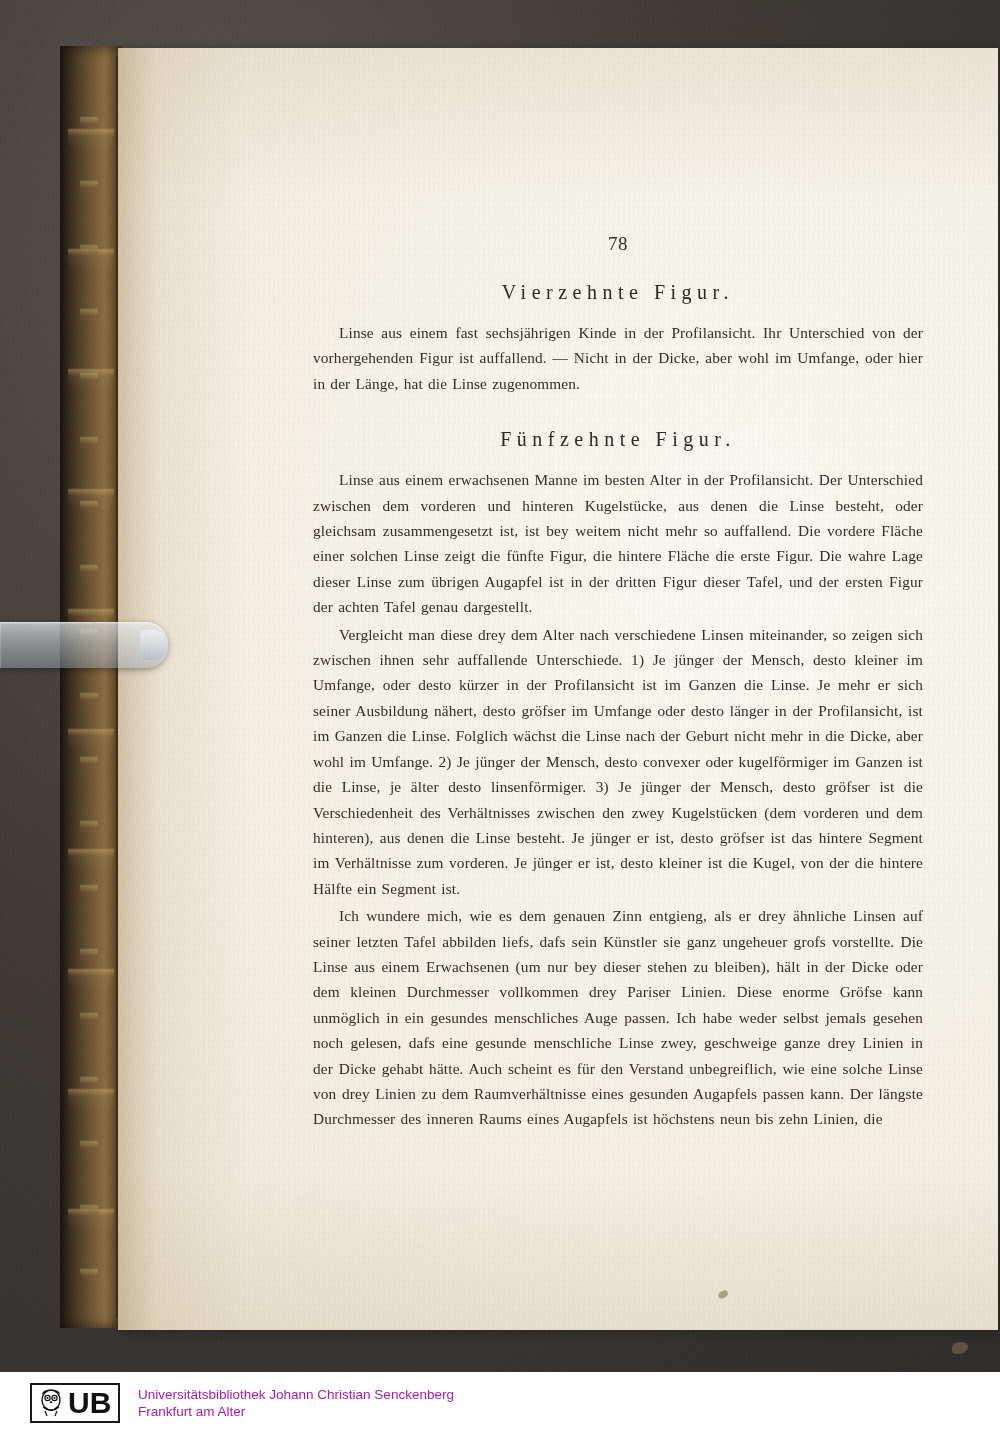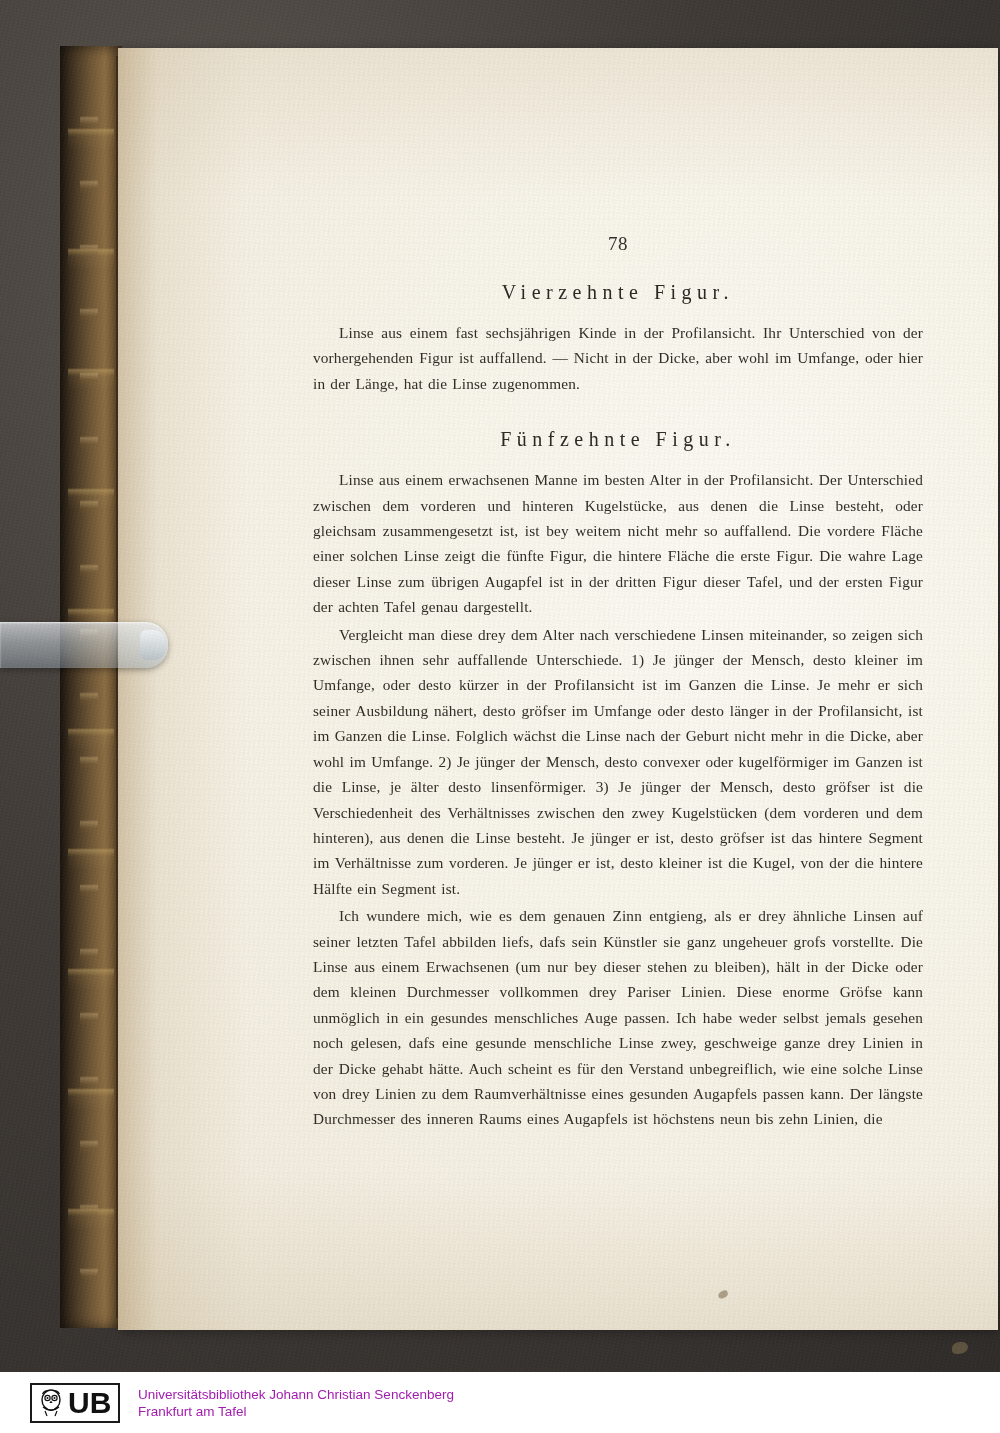--- a/index.html
+++ b/index.html
@@ -321,15 +321,15 @@
       <path d="M15 13.5 l-1.6 2.4 h3.2 z" fill="#111"></path>
       <path d="M7 20 q8 7 16 0" fill="none" stroke="#111" stroke-width="1.2"></path>
       <path d="M6.5 7 q2-4 5-3" fill="none" stroke="#111" stroke-width="1.2"></path>
       <path d="M23.5 7 q-2-4-5-3" fill="none" stroke="#111" stroke-width="1.2"></path>
       <path d="M9 24 l2 5 M21 24 l-2 5" stroke="#111" stroke-width="1.2" fill="none"></path>
     </svg>
     <div class="ub-text">UB</div>
   </div>
   <div class="footer-text">
     <div>Universitätsbibliothek Johann Christian Senckenberg</div>
-    <div>Frankfurt am Tafel</div>
+    <div>Frankfurt am Alter</div>
   </div>
 </div>
 
 </body></html>

